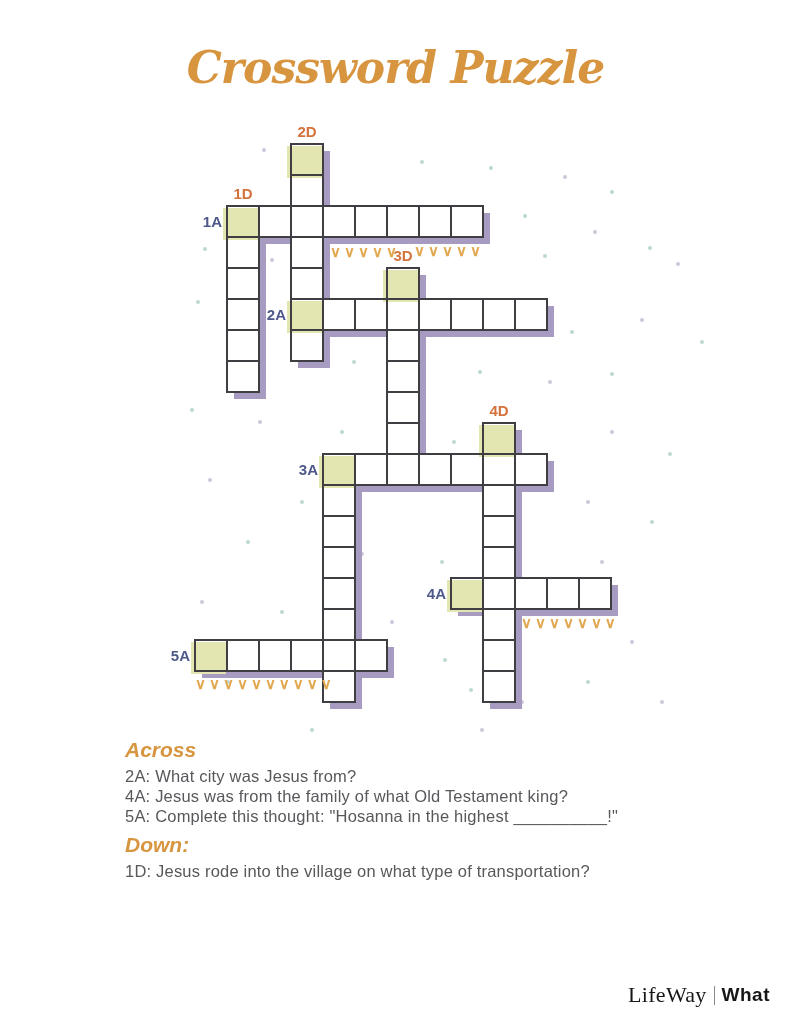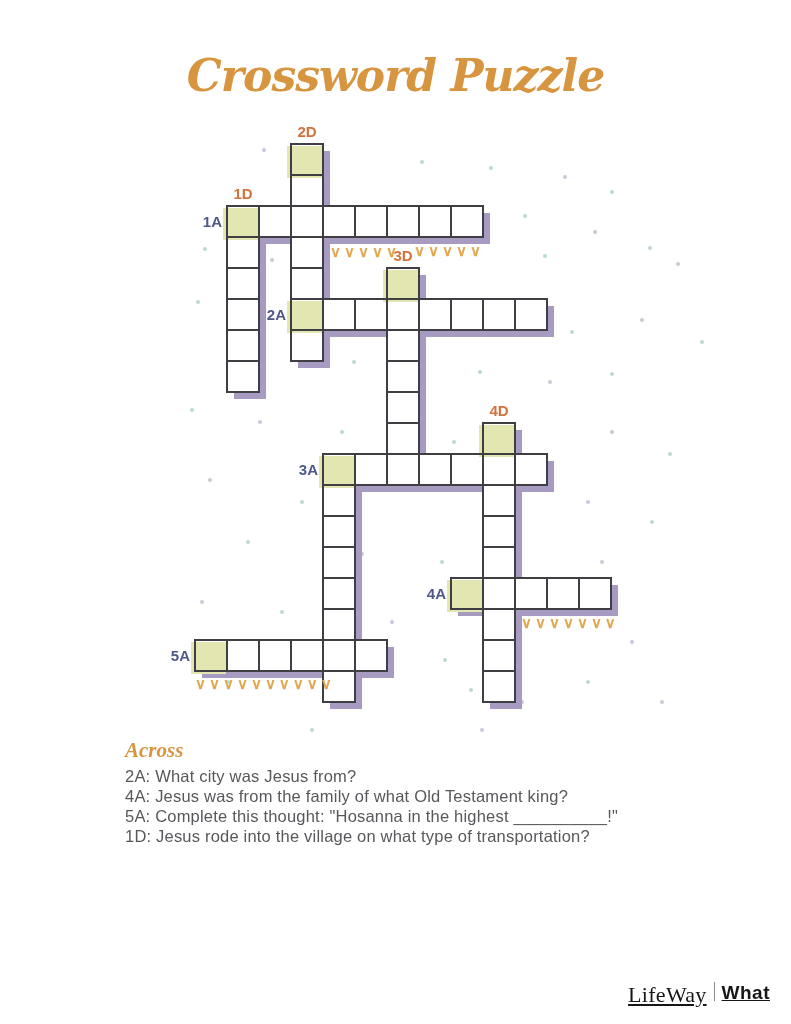--- a/index.html
+++ b/index.html
@@ -1,37 +1,37 @@
 <!DOCTYPE html>
 <html><head>
 <meta charset="utf-8">
 <style>
   html,body{margin:0;padding:0;background:#ffffff;}
   .page{position:relative;width:791px;height:1024px;background:#ffffff;overflow:hidden;
         font-family:"Liberation Sans",sans-serif;}
-  .title{position:absolute;top:42px;left:0;right:0;margin:8px;text-align:center;
+  .title{position:absolute;top:42px;left:0;right:0;margin:0;text-align:center;
          font-family:"DejaVu Serif",serif;font-style:italic;font-weight:700;
          font-size:44px;letter-spacing:-1px;color:#d8953f;}
   #dots,#puzzle,#vrows{position:absolute;left:0;top:0;width:791px;height:1024px;}
   .dot{position:absolute;width:4px;height:4px;border-radius:50%;}
   .run-shadow{position:absolute;background:#a89bc1;}
   .run-fill{position:absolute;background:#ffffff;}
   .green-cell{position:absolute;background:#e3e6b0;}
   .cell{position:absolute;border:2px solid #3f3e43;background:transparent;box-sizing:border-box;}
   .run-label{position:absolute;font-size:15px;font-weight:700;line-height:18px;}
   .run-label.a{color:#4e598a;text-align:right;}
   .run-label.d{color:#d4723c;text-align:center;}
   .vrow{position:absolute;color:#e2a850;font-weight:700;font-size:15px;
         letter-spacing:3px;white-space:nowrap;}
   .clues{position:absolute;left:125px;top:738px;width:560px;color:#57585b;}
-  .clue-header{font-family:Liberation Serif, serif;font-style:italic;font-weight:700;
+  .clue-header{font-family:Liberation Sans, sans-serif;font-style:italic;font-weight:700;
                font-size:21px;color:#d8953f;line-height:24px;margin-bottom:4px;}
   .clue-header.down{margin-top:7px;}
   .clue-line{font-size:16.5px;line-height:20px;letter-spacing:0.2px;white-space:nowrap;}
-  .footer{position:absolute;top:982px;right:21px;display:flex;align-items:flex-start;color:#161616;text-decoration:underline;}
+  .footer{position:absolute;top:982px;right:21px;display:flex;align-items:center;color:#161616;}
   .lifeway{font-family:"Liberation Serif",serif;font-size:22px;letter-spacing:0.3px;}
   .divider{width:1px;height:19px;background:#8a8a8a;margin:0 7px;}
   .kids{font-family:"Liberation Sans",sans-serif;font-weight:700;font-size:19px;letter-spacing:0.5px;}
 </style>
 </head>
 <body>
 
 <div class="page">
 
   <h1 class="title">Crossword Puzzle</h1>
@@ -213,20 +213,21 @@
       <div class="vrow" style="left: 195px; top: 675px; color: rgb(226, 168, 80);">∨∨∨∨∨∨∨∨∨∨</div>
     </div>
 
   <div class="clues">
     <div class="clue-header">Across</div>
     <div id="across-list">
         <div class="clue-line"><span>2A</span>: <span>What city was Jesus from?</span></div>
         <div class="clue-line"><span>4A</span>: <span>Jesus was from the family of what Old Testament king?</span></div>
         <div class="clue-line"><span>5A</span>: <span>Complete this thought: "Hosanna in the highest __________!"</span></div>
       </div>
+    <div class="clue-header down">Down:</div>
     <div id="down-list">
         <div class="clue-line"><span>1D</span>: <span>Jesus rode into the village on what type of transportation?</span></div>
       </div>
   </div>
 
   <div class="footer">
     <span class="lifeway">LifeWay</span>
     <span class="divider"></span>
     <span class="kids">What</span>
   </div>

